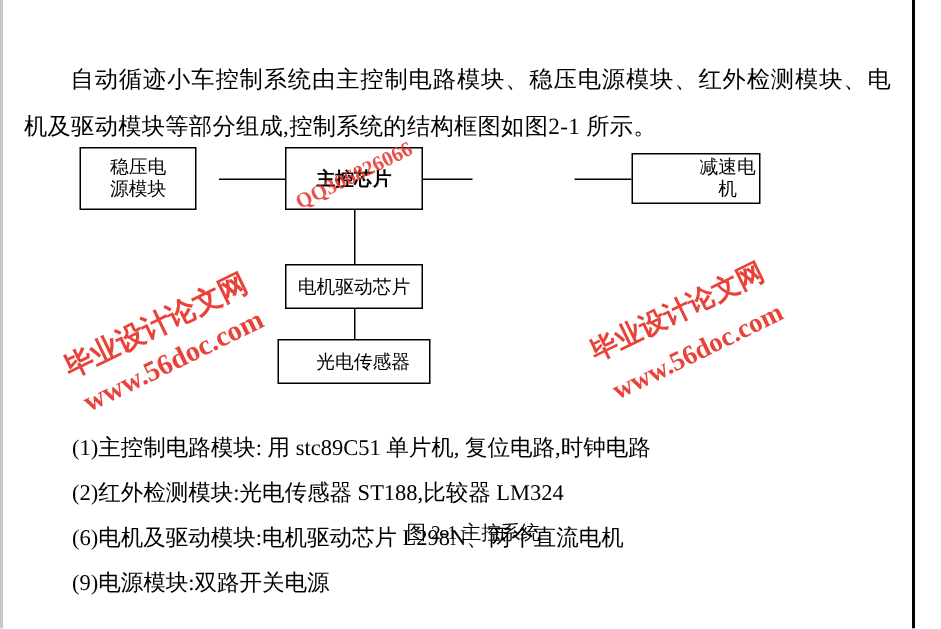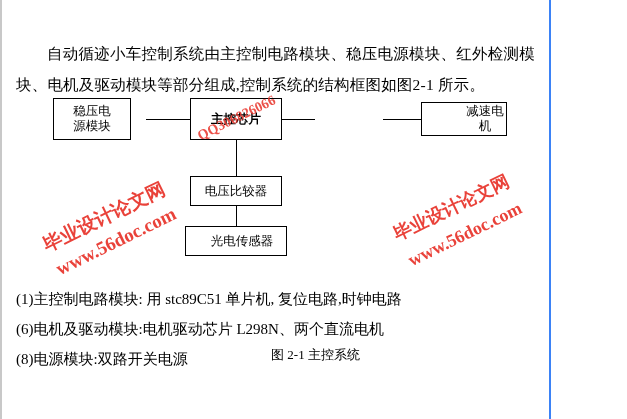--- a/index.html
+++ b/index.html
@@ -10,25 +10,25 @@
     width: 627px;
     height: 419px;
     background: #ffffff;
     font-family: "Liberation Serif", "DejaVu Serif", serif;
     color: #000000;
     overflow: hidden;
     position: relative;
   }
   .page {
     position: relative;
-    width: 551px;
+    width: 610px;
     height: 419px;
     box-sizing: border-box;
     border-left: 2px solid #c8c8c8;
-    border-right: 2px solid #3b82f6;
+    border-right: 2px solid #000000;
   }
   .para {
     position: absolute;
     left: 14px;
     right: 14px;
     top: 22px;
     font-size: 15.5px;
     line-height: 31px;
     text-indent: 2em;
     text-align: justify;
@@ -89,21 +89,21 @@
 
   
   .items {
     position: absolute;
     left: 14px;
     right: 14px;
     top: 284px;
     font-size: 15px;
     line-height: 30px;
   }
-  .item { white-space: nowrap; }
+  .item { white-space: nowrap; margin-left: 32px; }
 
   
   .wm {
     position: absolute;
     color: #e8332a;
     font-family: "Liberation Serif", "DejaVu Serif", serif;
     font-weight: bold;
     white-space: nowrap;
     transform-origin: left bottom;
     pointer-events: none;
@@ -150,37 +150,38 @@
         <span>稳压电</span>
         <span>源模块</span>
       </div>
     </div>
 
     <div class="node" id="node-mcu">主控芯片</div>
 
 
     <div class="node" id="node-motor">减速电机</div>
 
-    <div class="node" id="node-comp">电压比较器</div>
+    <div class="node" id="node-comp">电机驱动芯片</div>
 
     <div class="node" id="node-sensor">光电传感器</div>
 
     <div class="line h" id="line-power-mcu"></div>
     <div class="line h" id="line-mcu-l298"></div>
     <div class="line h" id="line-l298-motor"></div>
     <div class="line v" id="line-mcu-comp"></div>
     <div class="line v" id="line-comp-sensor"></div>
 
     <div class="caption">图 2-1 主控系统</div>
   </div>
 
   <div class="items">
     <div class="item">(1)主控制电路模块: 用 stc89C51 单片机,  复位电路,时钟电路</div>
+    <div class="item">(2)红外检测模块:光电传感器 ST188,比较器 LM324</div>
     <div class="item">(6)电机及驱动模块:电机驱动芯片 L298N、两个直流电机</div>
-    <div class="item">(8)电源模块:双路开关电源</div>
+    <div class="item">(9)电源模块:双路开关电源</div>
   </div>
 
   <div class="wm" id="wm-e">QQ306826066</div>
   <div class="wm" id="wm-a">毕业设计论文网</div>
   <div class="wm" id="wm-b">www.56doc.com</div>
   <div class="wm" id="wm-c">毕业设计论文网</div>
   <div class="wm" id="wm-d">www.56doc.com</div>
 
 </div>
 

